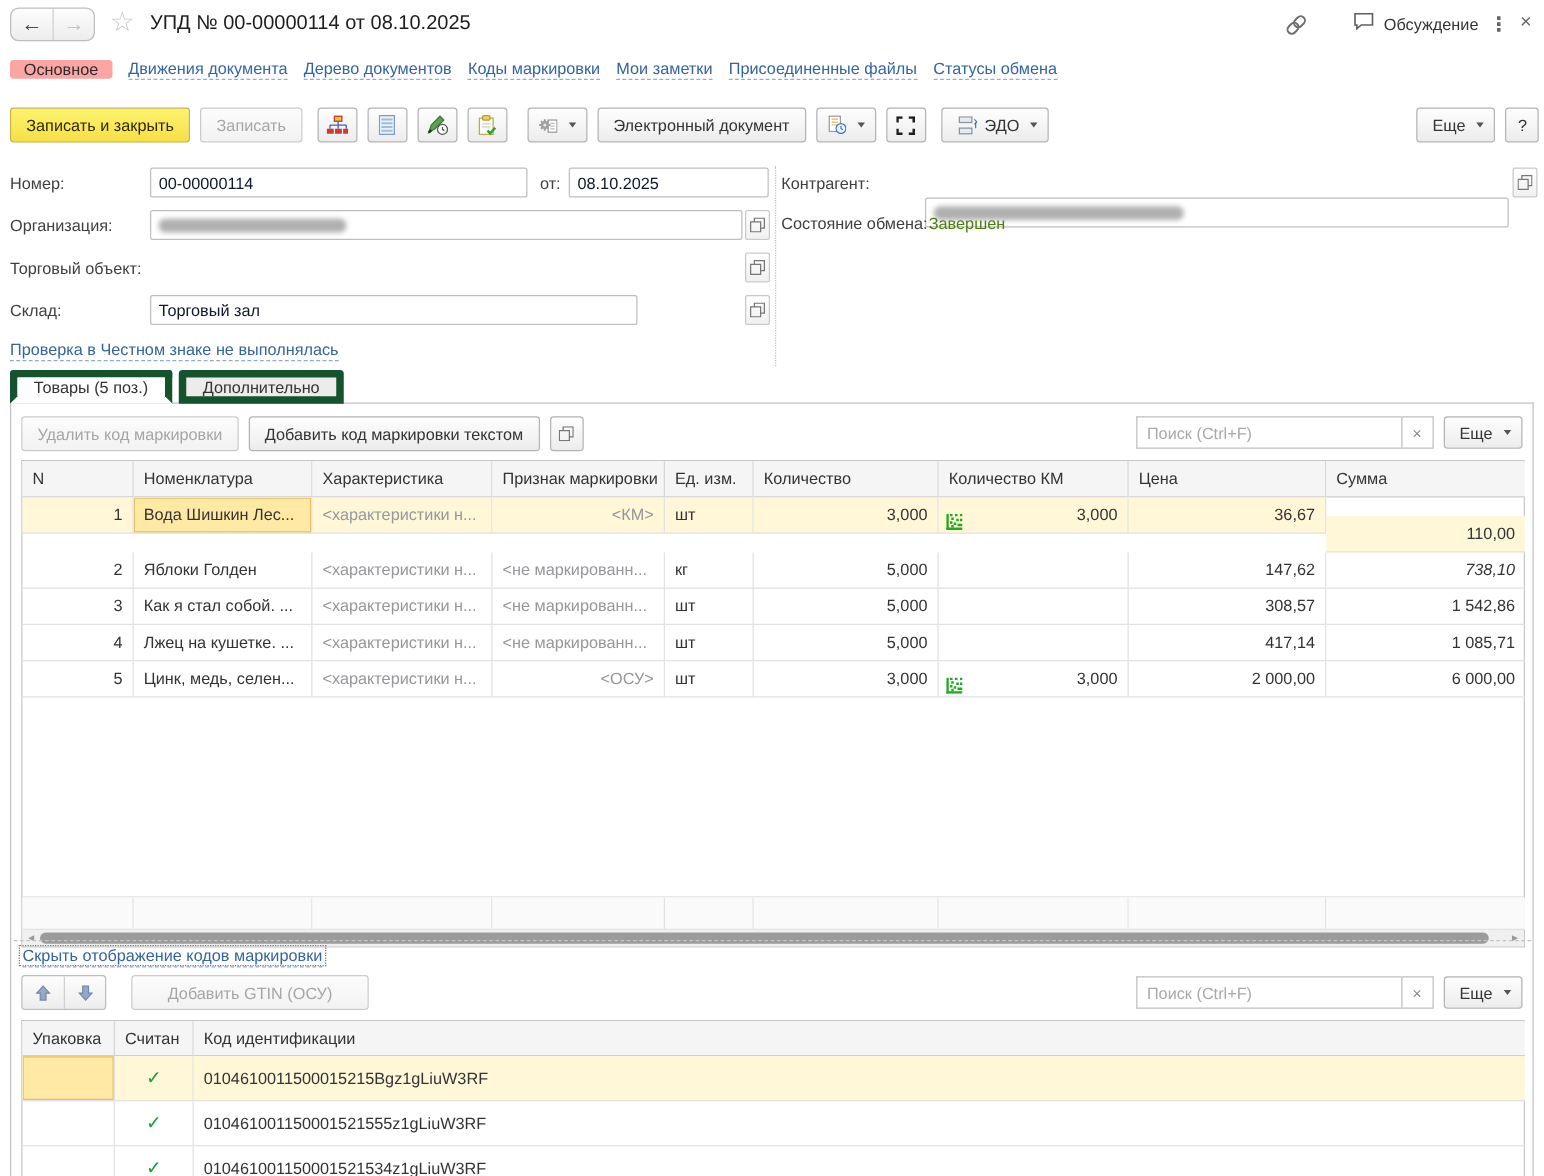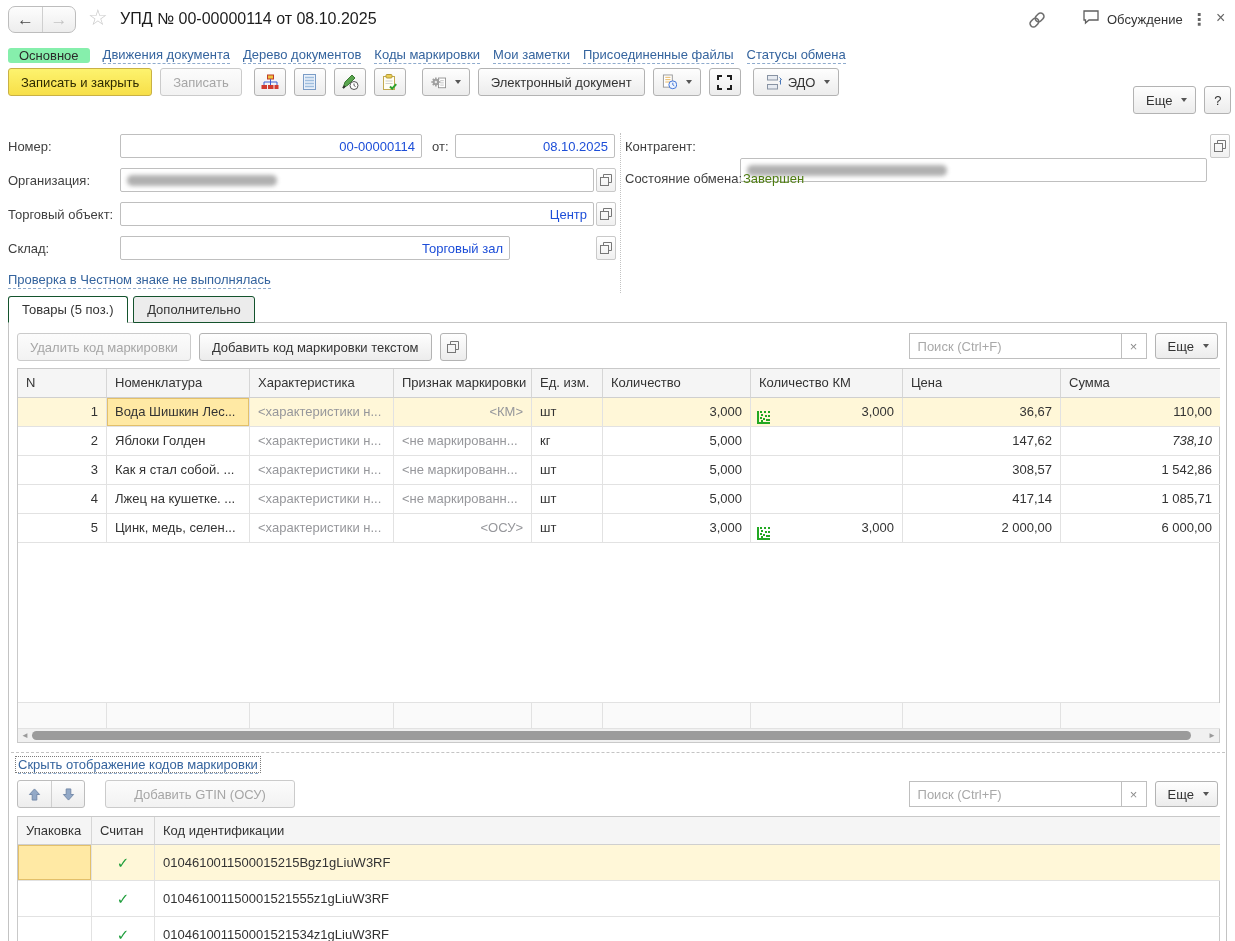--- a/index.html
+++ b/index.html
@@ -28,39 +28,39 @@
   .navgroup .nbtn + .nbtn { border-left:1px solid #cfcfcf; }
   .navgroup .nbtn.dis { color:#c3c3c3; }
   .star { font-size:22px; color:#c9c9c9; line-height:1; }
   .wtitle { font-size:16px; color:#1c1c1c; }
   .topicon { color:#5a5a5a; display:inline-flex; align-items:center; }
   .kebab { font-size:16px; color:#666; font-weight:bold; letter-spacing:0; }
   .closex { font-size:16px; color:#666; }
 
   
   .navtabs { display:flex; align-items:center; gap:13px; }
-  .navactive { background:#86efac; border-radius:3px; padding:0 11px; color:#2b2b2b; }
+  .navactive { background:#fca5a5; border-radius:3px; padding:0 11px; color:#2b2b2b; }
   .navlink { color:#35649e; border-bottom:1px dashed #8fabcd; padding-bottom:1px; cursor:pointer; white-space:nowrap; }
   a.plain { color:#4d7c0f; text-decoration:none; }
   .dashedlink { color:#35649e; border-bottom:1px dashed #8fabcd; padding-bottom:1px; cursor:pointer; }
 
   
   .flabel { color:#3f3f3f; }
   .tinput { height:24px; border:1px solid #bfbfbf; border-radius:2px; padding:0 6px; font-size:13px;
-    font-family:inherit; color:#1d4ed8; width:100%;text-align:right; }
+    font-family:inherit; color:#0f172a; width:100%; }
   .field { position:relative; border:1px solid #bfbfbf; border-radius:2px; height:24px;
     display:flex; align-items:center; padding:0 6px; background:#fff; }
   .redacted { height:11px; border-radius:5px; background:#b0b0b0; filter:blur(2px); }
   .openbtn { width:20px; height:24px; border:1px solid #c9c9c9; border-radius:2px;
     background:linear-gradient(#fff,#f0f0f0); display:flex; align-items:center; justify-content:center; }
   .vdots { border-left:1px dotted #c2c2c2; }
 
   
   .ptab { height:27px; padding:0 13px; display:inline-flex; align-items:center;
-    border:1px solid #14532d; border-radius:3px 3px 0 0; background:#ececec; color:#333; position:relative; }
+    border:6px solid #14532d; border-radius:3px 3px 0 0; background:#ececec; color:#333; position:relative; }
   .ptab.active { background:#fff; border-bottom-color:#fff; z-index:3; }
   .panel { border:1px solid #c3c3c3; border-bottom:none; background:#fff; overflow:hidden; }
 
   
   .searchwrap { display:inline-flex; height:26px; }
   .searchwrap input { width:212px; height:26px; border:1px solid #bfbfbf; border-right:none;
     padding:0 8px; font-size:13px; font-family:inherit; color:#333; }
   .searchwrap input::placeholder { color:#a9a9a9; }
   .clearbtn { width:26px; height:26px; border:1px solid #bfbfbf; background:#fff; display:flex;
     align-items:center; justify-content:center; color:#8c8c8c; font-size:13px; }
@@ -133,21 +133,21 @@
   <div class="abs navtabs" style="left:8px; top:47px;">
     <span class="navactive">Основное</span>
     <span class="navlink">Движения документа</span>
     <span class="navlink">Дерево документов</span>
     <span class="navlink">Коды маркировки</span>
     <span class="navlink">Мои заметки</span>
     <span class="navlink">Присоединенные файлы</span>
     <span class="navlink">Статусы обмена</span>
   </div>
 
-  <div class="abs" style="left:8px; top:68px; display:flex; align-items:center; gap:8px;justify-content:center;">
+  <div class="abs" style="left:8px; top:86px; display:flex; align-items:center; gap:8px;justify-content:center;">
     <span class="btn yellow">Записать и закрыть</span>
     <span class="btn disabled">Записать</span>
     <span class="btn icon-btn" style="margin-left:4px;">
       <svg width="18" height="16" viewBox="0 0 18 16">
         <rect x="6.5" y="1" width="6" height="4" fill="#edc23f" stroke="#c03a26"></rect>
         <path d="M9.5 5v3 M3 8h13 M3 8v3 M9.5 8v3 M16 8v3" stroke="#3c5fd0" fill="none"></path>
         <rect x="0.5" y="11" width="5.5" height="4" fill="#d03b2f"></rect>
         <rect x="7" y="11" width="5.5" height="4" fill="#d03b2f"></rect>
         <rect x="13.5" y="11" width="4" height="4" fill="#d03b2f"></rect>
       </svg>
@@ -230,21 +230,20 @@
     <span class="redacted" style="width:150px;"></span>
   </div>
   <span class="abs openbtn" style="left:596px; top:168px;">
     <svg width="12" height="12" viewBox="0 0 12 12" fill="none" stroke="#777">
         <rect x="0.5" y="3.5" width="8" height="8"></rect>
         <path d="M3.5 3.5v-3h8v8h-3"></path>
       </svg>
   </span>
 
   <div class="abs flabel" style="left:8px; top:207px;">Торговый объект:</div>
-  <input class="abs tinput" style="left: 120px; top: 202px; width: 474px;" value="Центр">
   <span class="abs openbtn" style="left:596px; top:202px;">
     <svg width="12" height="12" viewBox="0 0 12 12" fill="none" stroke="#777">
         <rect x="0.5" y="3.5" width="8" height="8"></rect>
         <path d="M3.5 3.5v-3h8v8h-3"></path>
       </svg>
   </span>
 
   <div class="abs flabel" style="left:8px; top:241px;">Склад:</div>
   <input class="abs tinput" style="left: 120px; top: 236px; width: 390px;" value="Торговый зал">
   <span class="abs openbtn" style="left:596px; top:236px;">
@@ -332,21 +331,21 @@
                 <rect x="8" y="4" width="2" height="2"></rect>
                 <rect x="3" y="6" width="2" height="2"></rect>
                 <rect x="6" y="7" width="2" height="2"></rect>
                 <rect x="9" y="8" width="2" height="2"></rect>
                 <rect x="4" y="9" width="2" height="2"></rect>
               </svg>
           </span>
           <span>3,000</span>
         </div>
         <div class="td num">36,67</div>
-        <div class="td num" style="border-right:none;">110,00</div>
+        <div class="td num" style="border-right:none;margin-top:15px;">110,00</div>
       </div>
 
       <div class="grow">
         <div class="td num">2</div>
         <div class="td">Яблоки Голден</div>
         <div class="td gray">&lt;характеристики н...</div>
         <div class="td gray">&lt;не маркированн...</div>
         <div class="td">кг</div>
         <div class="td num">5,000</div>
         <div class="td num"><span></span></div>

